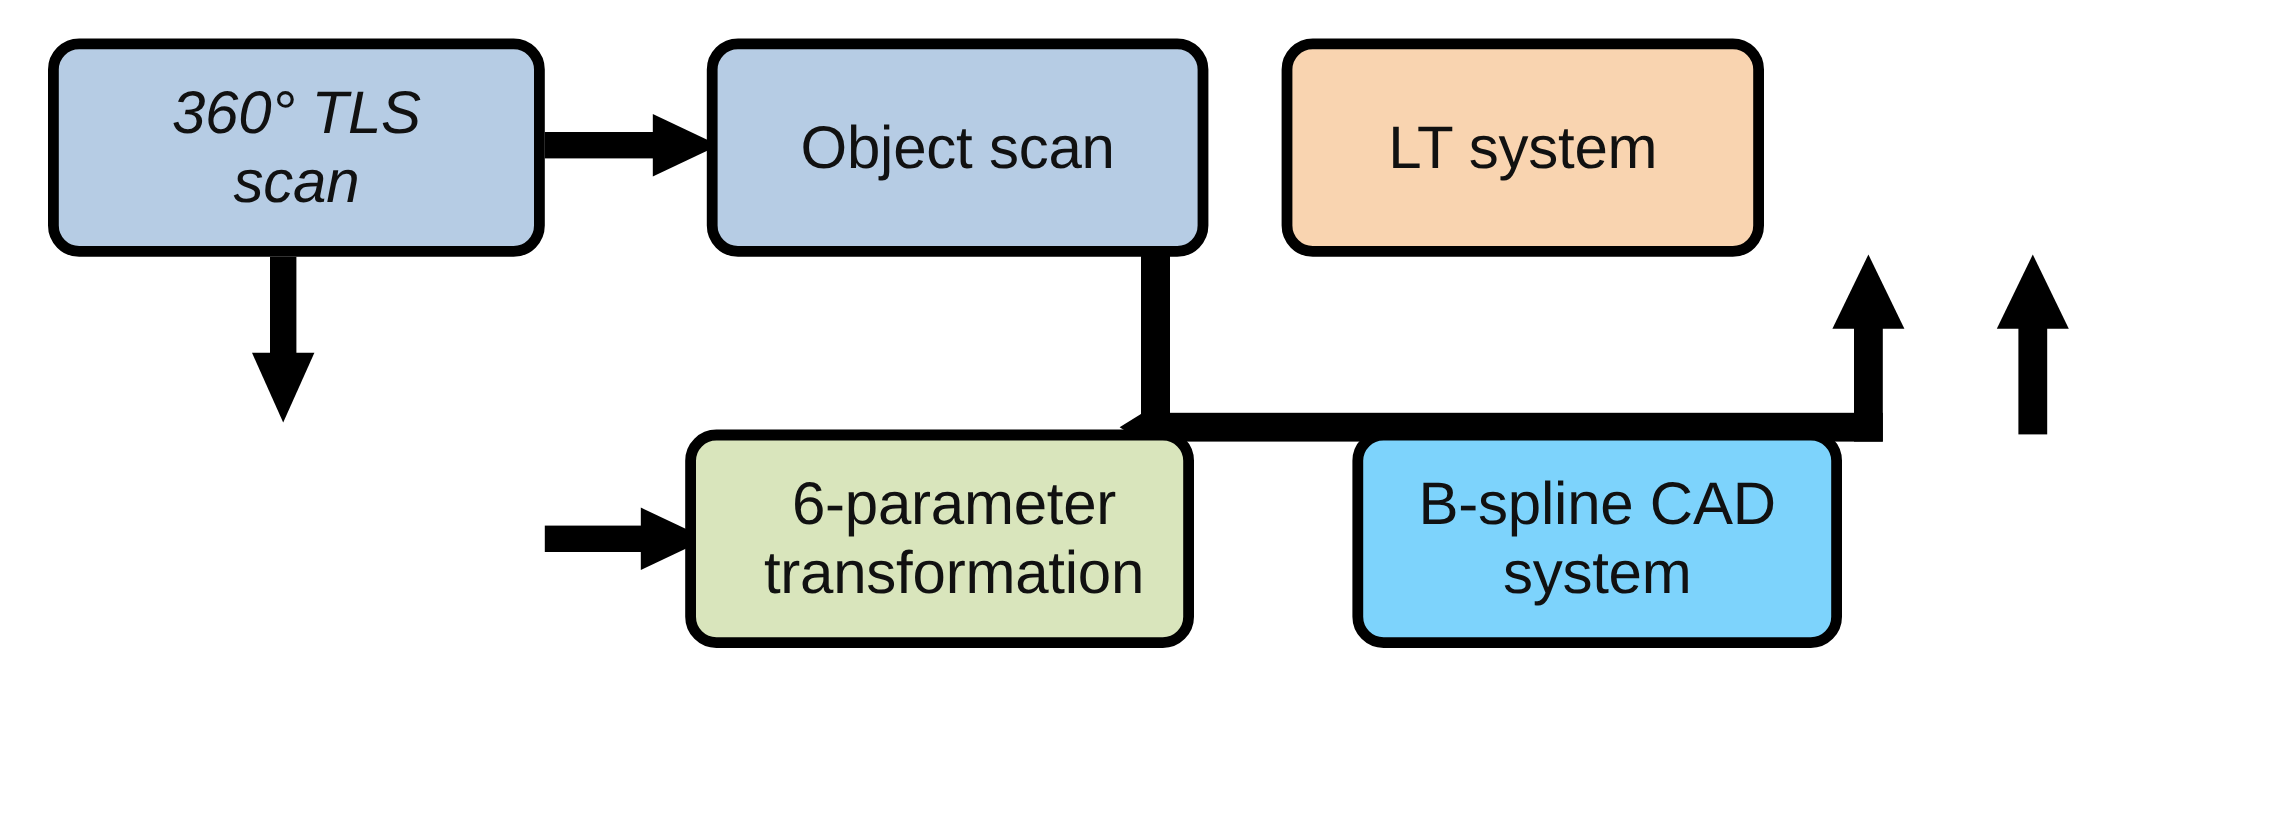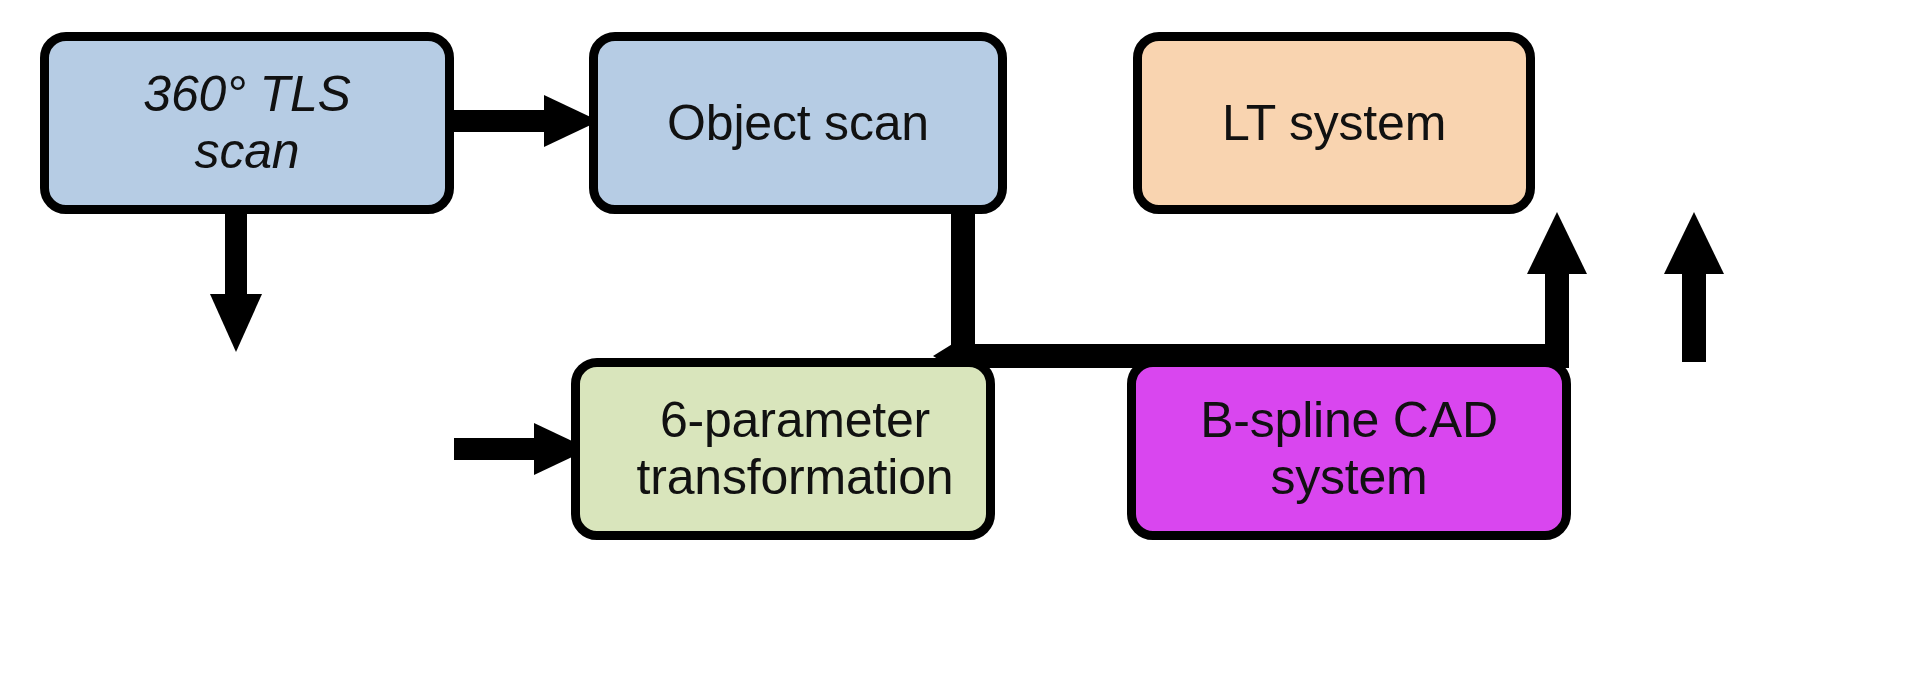--- a/index.html
+++ b/index.html
@@ -105,28 +105,28 @@
 
   <div class="node" style="left:40px; top:32px; width:414px; height:182px; background:#b6cce4;font-style:italic;">
     <span class="node-label">360° TLS
 scan</span>
   </div>
 
   <div class="node" style="left:589px; top:32px; width:418px; height:182px; background:#b6cce4;justify-content:center;">
     <span class="node-label">Object scan</span>
   </div>
 
-  <div class="node" style="left:1133px; top:32px; width:402px; height:182px; background:#f9d4b0;">
+  <div class="node" style="left:1068px; top:32px; width:402px; height:182px; background:#f9d4b0;">
     <span class="node-label">LT system</span>
   </div>
 
 
   <div class="node" style="left:571px; top:358px; width:424px; height:182px; background:#d9e5bc;padding-left:24px;">
     <span class="node-label">6-parameter
 transformation</span>
   </div>
 
-  <div class="node" style="left:1127px; top:358px; width:444px; height:182px; background:#d946ef;">
+  <div class="node" style="left:1127px; top:358px; width:408px; height:182px; background:#7dd3fc;">
     <span class="node-label">B-spline CAD
 system</span>
   </div>
 
 </div>
 
 </body></html>

